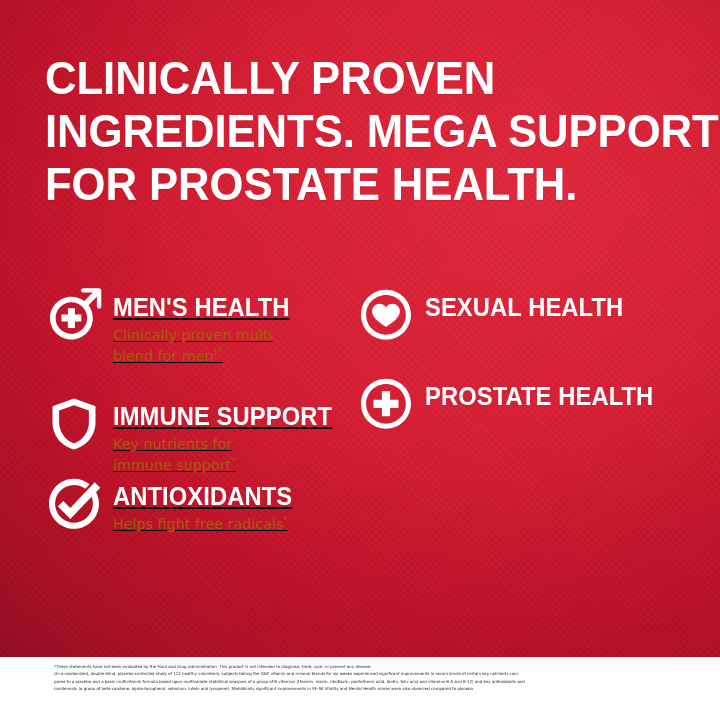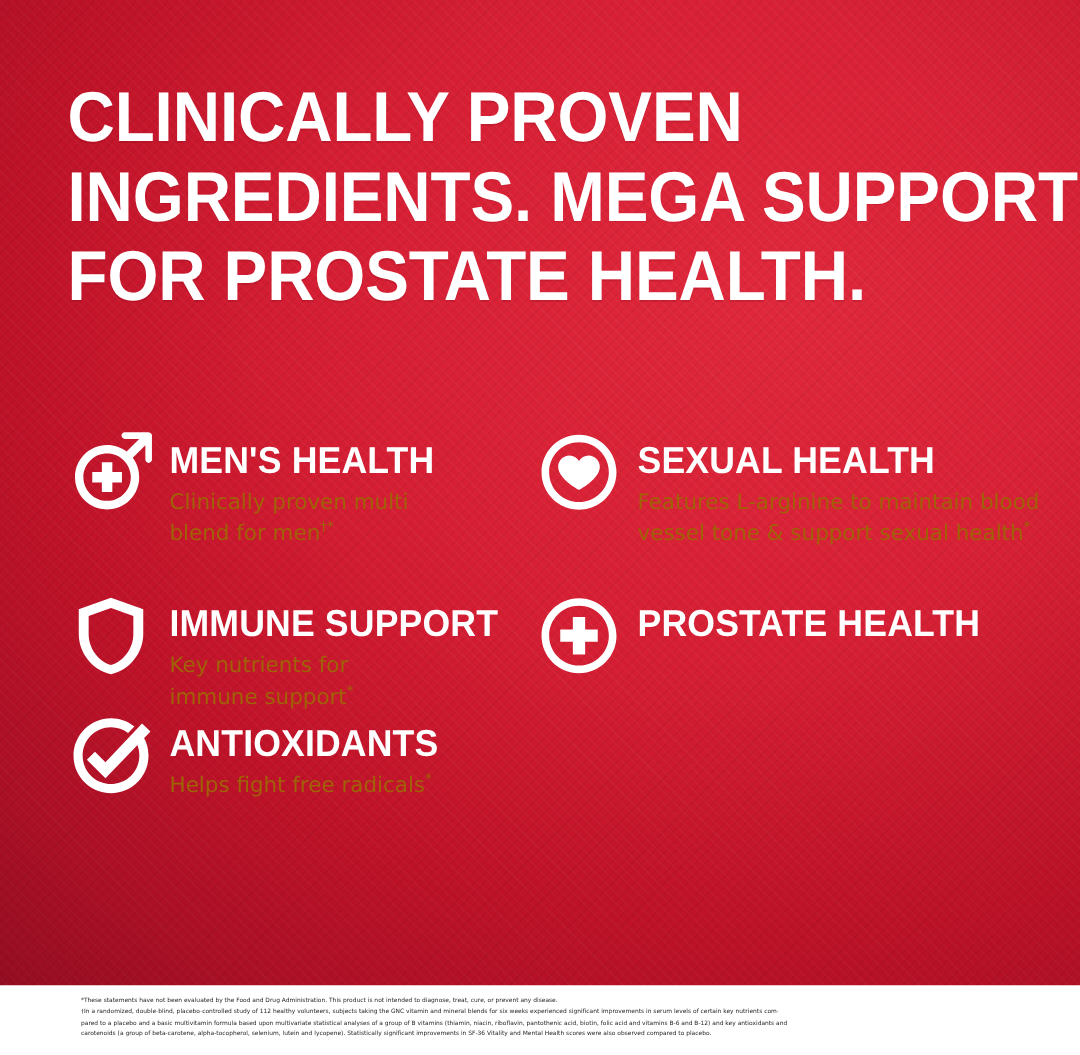--- a/index.html
+++ b/index.html
@@ -40,21 +40,21 @@
     letter-spacing:-0.1px;
     transform:scaleX(.93);
     transform-origin:left top;
     text-shadow:0 1px 0 rgba(120,0,18,.18);
   }
   .headline span{display:block;white-space:nowrap;}
 
   
   .cols{position:absolute;left:45px;top:286px;width:645px;}
   .col{position:absolute;top:0;}
-  .col-l{left:0;width:300px;}
+  .col-l{left:0;width:300px;text-decoration:underline;}
   .col-r{left:312px;width:340px;}
 
   .feat{position:relative;min-height:60px;}
   .feat .ico{
     position:absolute;left:0;top:0;width:58px;height:58px;
   }
   .feat .ico svg{display:block;width:58px;height:58px;}
   .feat .body{margin-left:68px;}
 
   .ftitle{
@@ -173,24 +173,20 @@
         <span class="ico">
           <svg viewBox="0 0 58 58" xmlns="http://www.w3.org/2000/svg">
             <g fill="#ffffff">
               <path d="M29 3.8C15.2 3.8 4 15 4 28.8s11.2 25 25 25 25-11.2 25-25-11.2-25-25-25zm0 44.9c-11 0-19.9-8.9-19.9-19.9S18 8.9 29 8.9s19.9 8.9 19.9 19.9S40 48.7 29 48.7z"></path>
               <path d="M35.4 17.7c-2.7 0-5.1 1.4-6.4 3.6-1.3-2.2-3.7-3.6-6.4-3.6-4.1 0-7.5 3.4-7.5 7.5 0 8.2 13.9 15.5 13.9 15.5s13.9-7.3 13.9-15.5c0-4.1-3.4-7.5-7.5-7.5z"></path>
             </g>
           </svg>
         </span>
         <div class="body">
           <div class="ftitle">SEXUAL HEALTH</div>
-          <div class="fdesc">
-            <span>Features L-arginine to maintain blood</span><br>
-            <span>vessel tone &amp; support sexual health</span><sup>*</sup>
-          </div>
         </div>
       </div>
 
       <div class="feat">
         <span class="ico">
           <svg viewBox="0 0 58 58" xmlns="http://www.w3.org/2000/svg">
             <g fill="#ffffff">
               <path d="M29 3.8C15.2 3.8 4 15 4 28.8s11.2 25 25 25 25-11.2 25-25-11.2-25-25-25zm0 44.9c-11 0-19.9-8.9-19.9-19.9S18 8.9 29 8.9s19.9 8.9 19.9 19.9S40 48.7 29 48.7z"></path>
               <polygon points="33.1,16.3 24.9,16.3 24.9,24.7 16.5,24.7 16.5,32.9 24.9,32.9 24.9,41.3 33.1,41.3 33.1,32.9 41.5,32.9 41.5,24.7 33.1,24.7"></polygon>
             </g>

